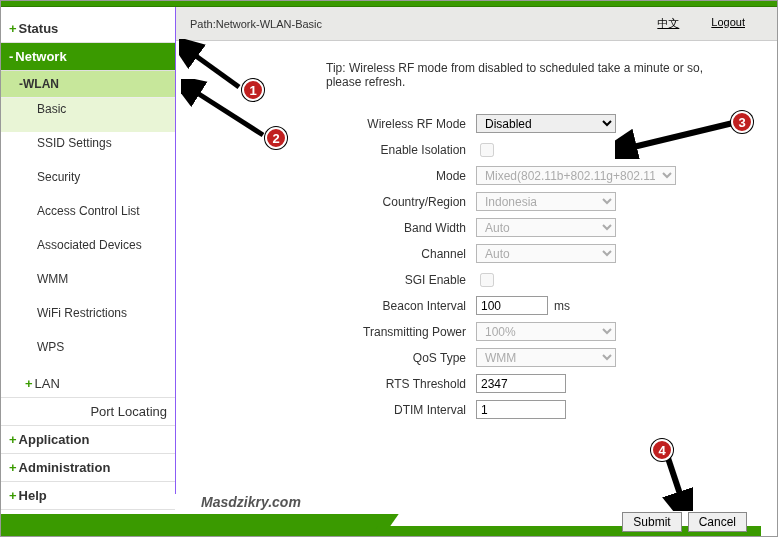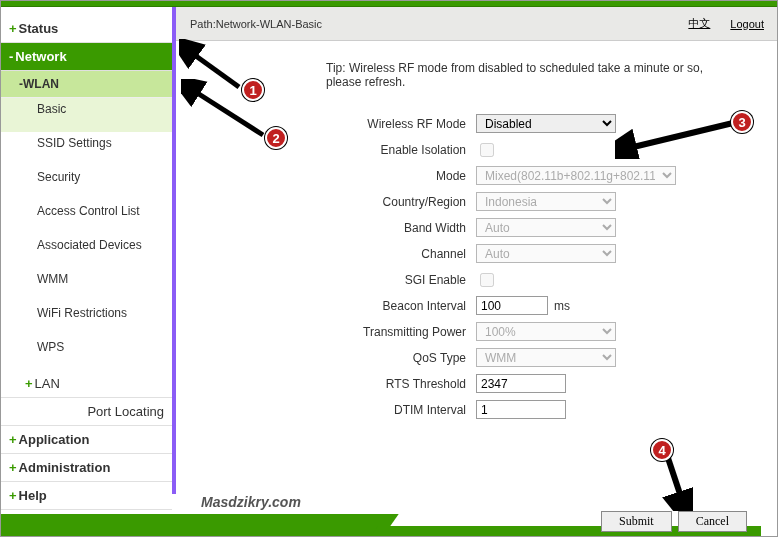--- a/index.html
+++ b/index.html
@@ -12,21 +12,21 @@
     height: 537px;
     border: 1px solid #999;
     position: relative;
     overflow: hidden;
     background: #fff;
   }
   .topbar { height: 6px; background: #3a9a00; border-bottom: 1px solid #2e7c00; }
   .layout { display: flex; height: calc(100% - 6px - 42px); }
   .sidebar {
     width: 175px;
-    border-right: 4px solid #8b5cf6;
+    border-right: 1px solid #8b5cf6;
     padding-top: 8px;
     background: #fff;
   }
   .nav-item {
     padding: 6px 8px;
     border-bottom: 1px solid #e0e0e0;
     cursor: pointer;
     font-weight: bold;
     font-size: 13px;
   }
@@ -57,21 +57,21 @@
   .pathbar {
     height: 34px;
     background: #e9e9e7;
     border-bottom: 1px solid #ccc;
     display: flex;
     align-items: center;
     padding: 0 14px;
     font-size: 11px;
     position: relative;
   }
-  .path-right { position: absolute; right: 13px; display: flex; gap: 20px; align-items: center; }
+  .path-right { position: absolute; right: 32px; display: flex; gap: 32px; }
   .path-right a { color: #000; text-decoration: underline; cursor: pointer; }
   .tip {
     margin: 20px 0 0 150px;
     width: 380px;
     font-size: 12px;
     color: #333;
   }
   .form { margin: 22px 0 0 0; }
   .row { display: flex; align-items: center; height: 25px; margin-bottom: 1px; }
   .lbl { width: 300px; text-align: right; padding-right: 10px; color: #333; }
@@ -103,22 +103,22 @@
   }
   .green-sweep::after {
     content: ""; position: absolute; left: 372px; bottom: -4px;
     width: 420px; height: 14px; background: #3a9a00;
     transform: skewX(-35deg);
   }
   .btnbar {
     position: absolute; right: 14px; bottom: 4px; display: flex; gap: 6px;
   }
   .btnbar button {
-    font-size: 12px; padding: 2px 17px;
-    background: #efefef; border: 1px solid #888; font-family: Liberation Serif, serif;
+    font-size: 12px; padding: 2px 10px;
+    background: #efefef; border: 1px solid #888;
   }
   
   .anno {
     position: absolute; width: 22px; height: 22px; border-radius: 50%;
     background: #c02020; color: #fff; font-weight: bold;
     display: flex; align-items: center; justify-content: center;
     font-size: 13px; border: 2px solid #fff; box-shadow: 0 0 0 1px #000;
     z-index: 50; pointer-events: none;
   }
   .arrow {

